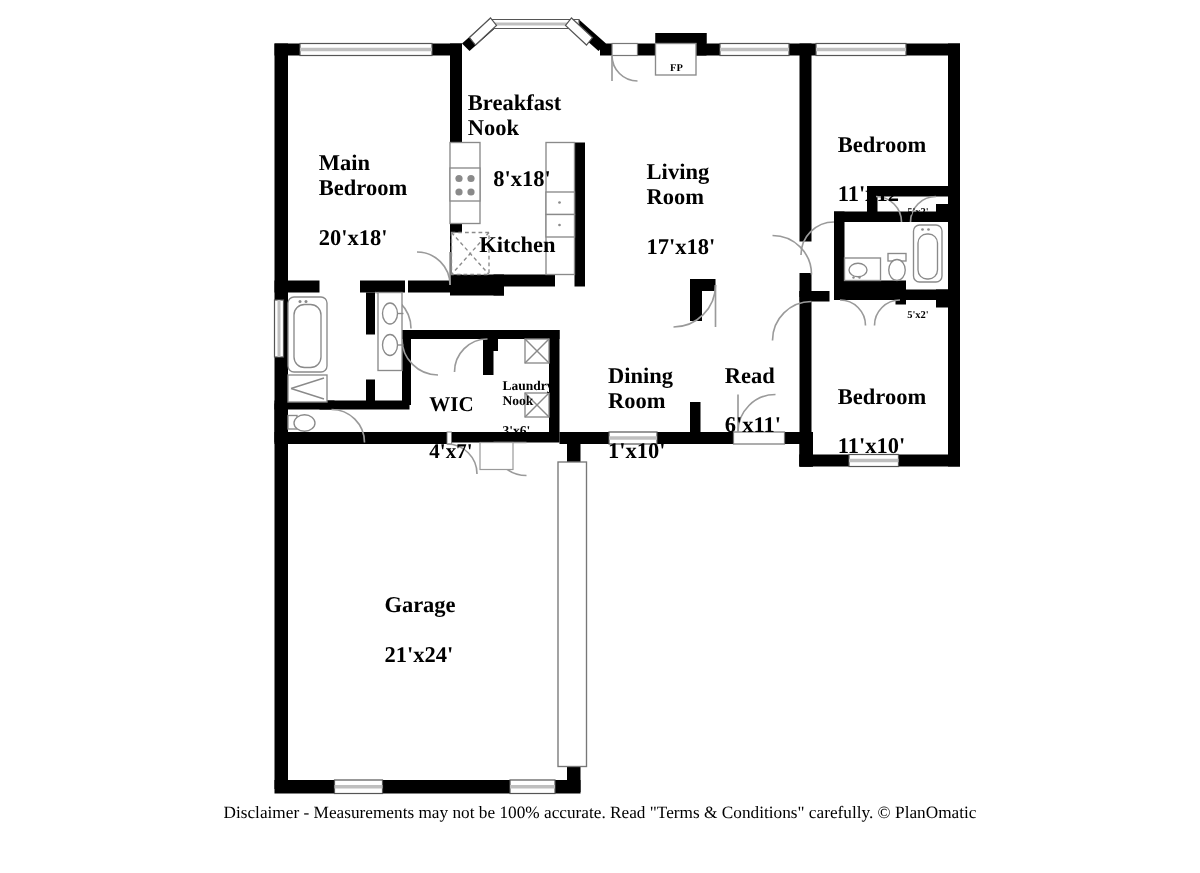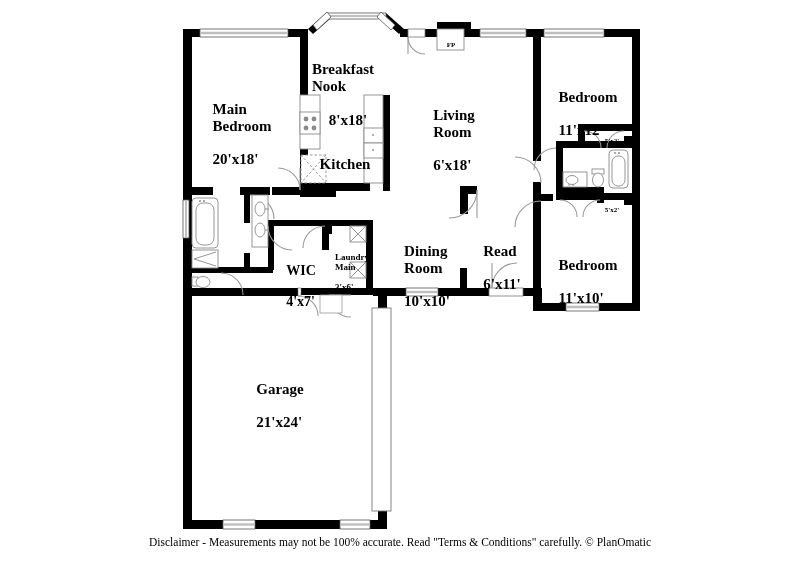--- a/index.html
+++ b/index.html
@@ -364,56 +364,56 @@
   <div class="label sz11" style="left:348px; top:95px;">
     <span>8'x18'</span>
   </div>
   <div class="label sz11" style="left:345px; top:139px;">
     <span>Kitchen</span>
   </div>
 
   <div class="label sz11" style="left:454px; top:90px;">
     <span>Living
 Room</span><br>
-    <span>6'x18'</span>
+    <span>17'x18'</span>
   </div>
 
   <div class="label sz11" style="left:588px; top:72px;">
     <span>Bedroom</span><br>
     <span>11'x12'</span>
   </div>
 
   <div class="label sz11" style="left:588px; top:240px;">
     <span>Bedroom</span><br>
     <span>11'x10'</span>
   </div>
 
   <div class="label sz11" style="left:427px; top:226px;">
     <span>Dining
 Room</span><br>
-    <span>10'x10'</span>
+    <span>1'x10'</span>
   </div>
 
   <div class="label sz11" style="left:502px; top:226px;">
     <span>Read</span><br>
     <span>6'x11'</span>
   </div>
 
   <div class="label sz9" style="left:352px; top:242px;">
     <span>Laundry
-Main</span><br>
+Nook</span><br>
     <span>3'x6'</span>
   </div>
 
   <div class="label sz10" style="left:301px; top:247px;">
     <span>WIC</span><br>
     <span>4'x7'</span>
   </div>
 
-  <div class="label sz11" style="left:280px; top:364px;">
+  <div class="label sz11" style="left:280px; top:379px;">
     <span>Garage</span><br>
     <span>21'x24'</span>
   </div>
 
   <div class="label sz7" style="left:612px; top:130px;">
     <span>5'x2'</span>
   </div>
 
   <div class="label sz7" style="left:612px; top:199px;">
     <span>5'x2'</span>

